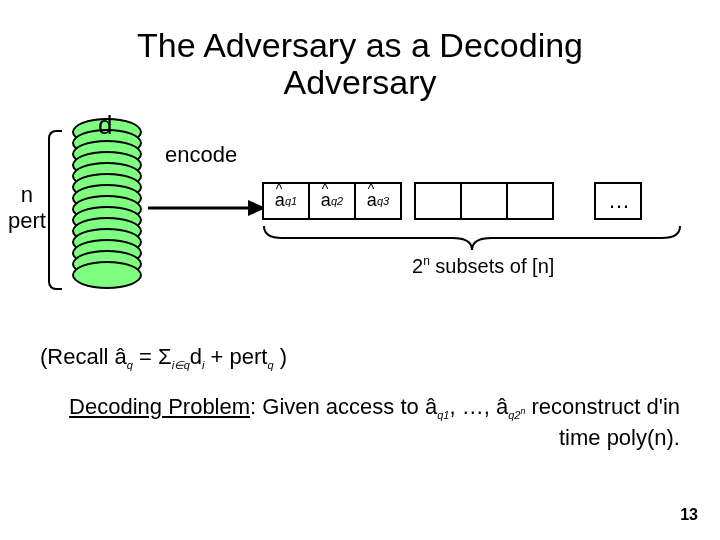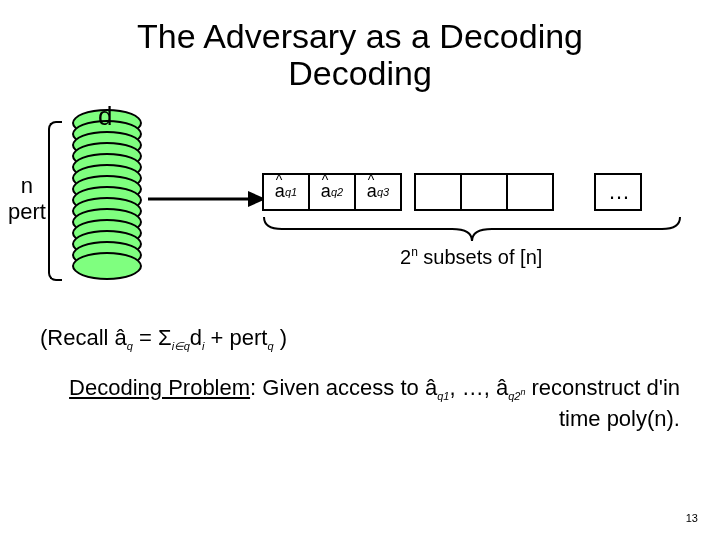--- a/index.html
+++ b/index.html
@@ -8,21 +8,21 @@
     height: 540px;
     background: #fff;
     font-family: Verdana, Geneva, sans-serif;
     position: relative;
     overflow: hidden;
   }
   .title {
     text-align: center;
     font-size: 34px;
     font-weight: normal;
-    margin-top: 18px;
+    margin-top: 27px;
     line-height: 1.1;
   }
   .diagram {
     position: relative;
     height: 220px;
     margin-top: 10px;
   }
   .n-bits {
     position: absolute;
     left: 8px;
@@ -109,46 +109,47 @@
     font-size: 22px;
     letter-spacing: 3px;
   }
   .underbrace {
     position: absolute;
     left: 262px;
     top: 112px;
   }
   .subsets-label {
     position: absolute;
-    left: 400px;
+    left: 412px;
     top: 142px;
     font-size: 20px;
   }
   .sup { font-size: 12px; vertical-align: super; }
   .body-text {
     margin: 0 40px;
     font-size: 22px;
     line-height: 1.4;
   }
-  .recall { }
+  .recall { margin-top: 10px; }
   .decoding { margin-top: 18px; text-align: right; }
   .underline { text-decoration: underline; }
   .page-num {
     position: absolute;
     right: 22px;
     bottom: 16px;
-    font-size: 11px;
+    font-size: 16px;
+    font-weight: bold;
   }
 </style>
 </head>
 <body>
 
 <div class="title">
   <span>The Adversary as a Decoding</span><br>
-  <span>Decoding</span>
+  <span>Adversary</span>
 </div>
 
 <div class="diagram">
   <div class="n-bits">
     <span>n</span><br>
     <span>pert</span>
   </div>
   <div class="n-bits-brace"></div>
 
   <div class="d-label">d</div>
@@ -162,20 +163,21 @@
     <div class="disc" style="top:66px;z-index:7"></div>
     <div class="disc" style="top:77px;z-index:8"></div>
     <div class="disc" style="top:88px;z-index:9"></div>
     <div class="disc" style="top:99px;z-index:10"></div>
     <div class="disc" style="top:110px;z-index:11"></div>
     <div class="disc" style="top:121px;z-index:12"></div>
     <div class="disc" style="top:132px;z-index:13"></div>
     <div class="disc" style="top:143px;z-index:14"></div>
   </div>
 
+  <div class="encode-label">encode</div>
   <svg class="encode-arrow" width="120" height="30">
     <line x1="0" y1="12" x2="100" y2="12" stroke="#000" stroke-width="3"></line>
     <polygon points="100,4 118,12 100,20" fill="#000"></polygon>
   </svg>
 
   <div class="cells">
     <div class="cell">
       <span class="hat"><span class="caret">^</span><span>a</span></span>
         <span class="sub">q1</span>
     </div>

